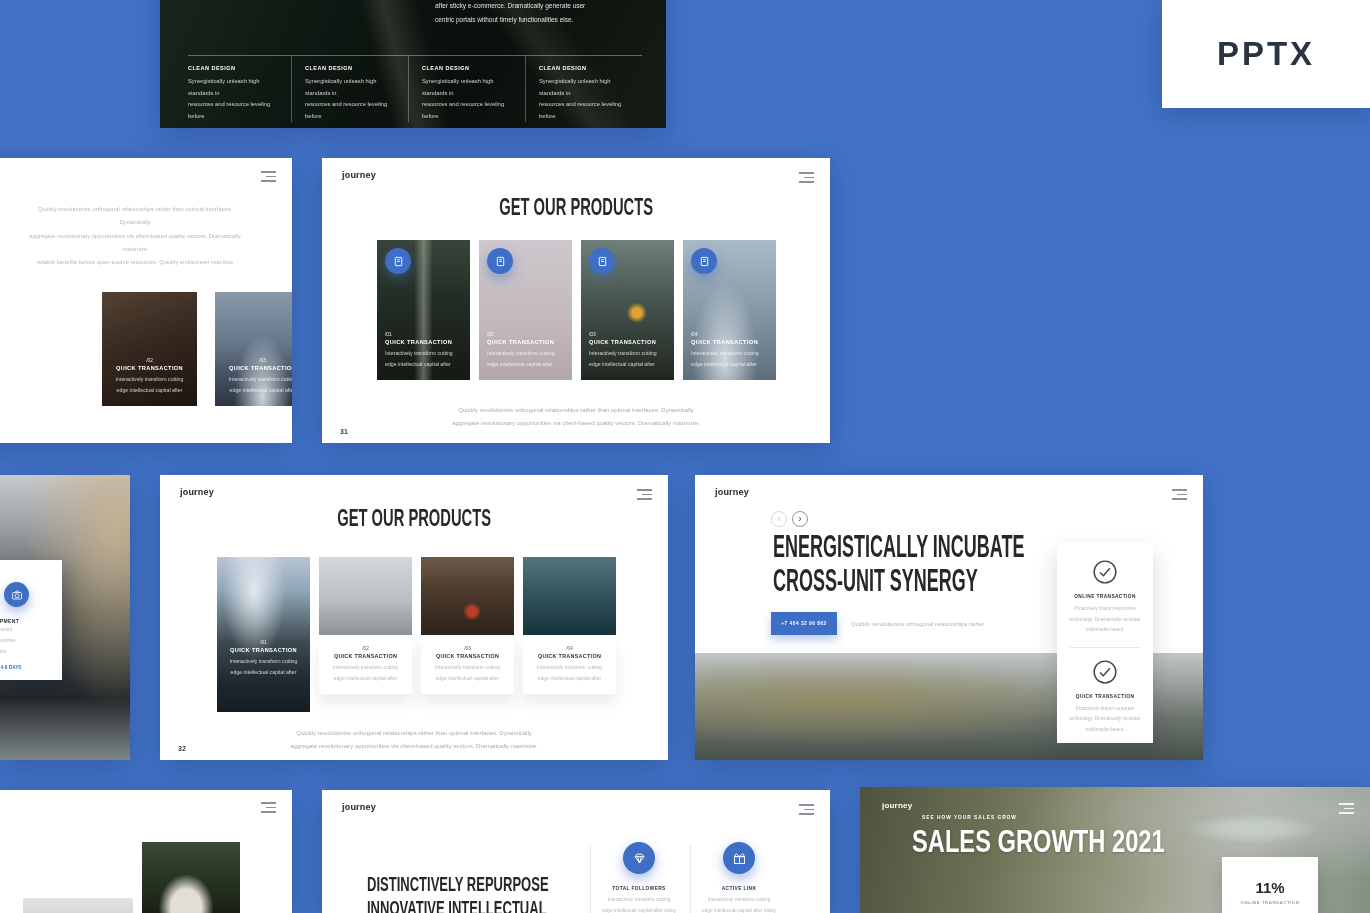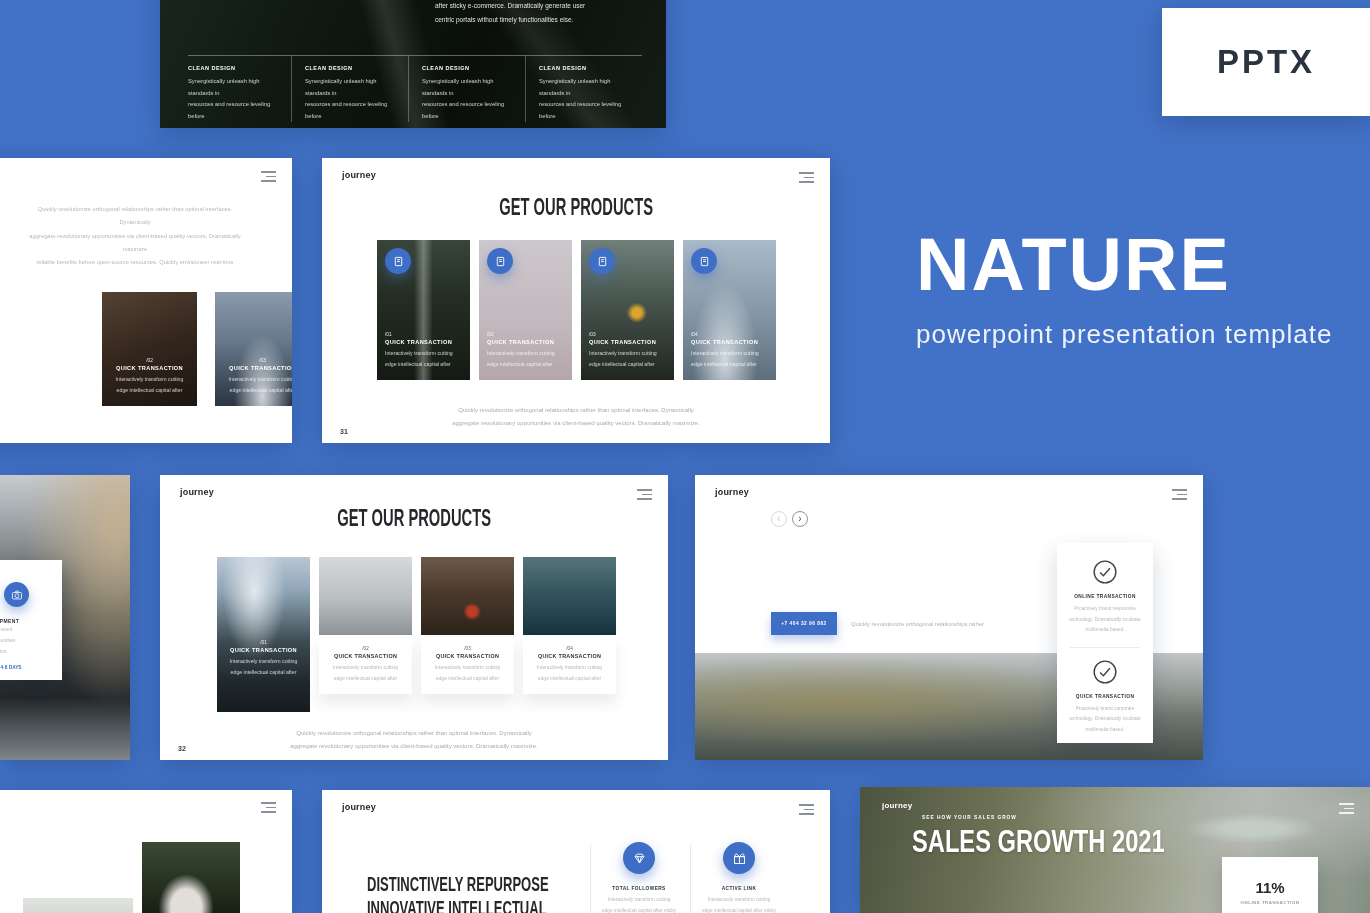--- a/index.html
+++ b/index.html
@@ -34,21 +34,21 @@
       linear-gradient(115deg,#1c2b21 0%,#0e1711 40%,#0a0f0b 65%,#141d15 100%);}
   #slide-forest .intro{position:absolute;left:275px;top:156px;font-size:6.5px;color:rgba(255,255,255,.88);line-height:2.1;}
   #slide-forest .cols{position:absolute;left:28px;right:24px;top:212px;display:flex;
     border-top:1px solid rgba(255,255,255,.35);}
   #slide-forest .col{flex:1;padding:9px 10px 0 0;}
   #slide-forest .col + .col{border-left:1px solid rgba(255,255,255,.28);padding-left:13px;}
   #slide-forest .col h4{margin:0 0 5px 0;font-size:5.5px;color:#fff;letter-spacing:.5px;}
   #slide-forest .col p{margin:0;font-size:5.8px;color:rgba(255,255,255,.78);line-height:2;}
 
   
-  #badge-pptx{position:absolute;left:1162px;top:8px;width:208px;height:108px;background:#fff;
+  #badge-pptx{position:absolute;left:1162px;top:0;width:208px;height:108px;background:#fff;
     display:flex;align-items:center;justify-content:center;box-shadow:0 6px 26px rgba(15,35,80,.28);}
   #badge-pptx span{font-size:33px;font-weight:700;color:#2a3340;letter-spacing:3px;}
 
   
   #slide-gallery{left:-216px;top:158px;width:508px;height:285px;}
   #slide-gallery .burger{right:16px;top:13px;}
   #slide-gallery .para{position:absolute;left:243px;top:45px;width:216px;text-align:center;
     font-size:5.8px;color:#b3b8be;line-height:2.3;}
   #slide-gallery .ph{position:absolute;top:134px;width:95px;height:114px;}
   #slide-gallery .ph .cap{position:absolute;left:4px;right:4px;bottom:10px;text-align:center;color:#fff;}
@@ -321,24 +321,20 @@
         </div>
       </div>
     </div>
     <div class="footerPara">
       <div>Quickly revolutionize orthogonal relationships rather than optimal  interfaces. Dynamically</div>
       <div>aggregate revolutionary opportunities via client-based quality  vectors. Dramatically maximize.</div>
     </div>
     <div class="pagenum">31</div>
   </div>
 
-  <div id="hero">
-    <div class="t">NATURE</div>
-    <div class="s">powerpoint presentation template</div>
-  </div>
 
   <div class="slide" id="slide-camera">
     <div class="card">
       <div class="bcircle">
         <svg viewBox="0 0 24 24" width="12" height="12" fill="none" stroke="#fff" stroke-width="1.6">
             <rect x="3" y="7" width="18" height="13" rx="2"></rect>
             <circle cx="12" cy="13.5" r="4"></circle>
             <path d="M8 7l2-3h4l2 3"></path>
           </svg>
       </div>
@@ -409,20 +405,24 @@
   <div class="slide" id="slide-synergy">
     <div class="logo">journey</div>
     <div class="burger">
         <i></i>
         <i></i>
         <i></i>
       </div>
     <div class="nav">
       <span class="navc prev">‹</span>
       <span class="navc next">›</span>
+    </div>
+    <div class="title">
+      <span class="cond">ENERGISTICALLY INCUBATE</span>
+      <span class="cond">CROSS-UNIT SYNERGY</span>
     </div>
     <button class="btn">+7 404 32 96 862</button>
     <div class="note">Quickly revolutionize orthogonal relationships rather</div>
     <div class="photo"></div>
     <div class="panel">
       <div class="ico">
         <svg viewBox="0 0 24 24" width="26" height="26" fill="none" stroke="#3c4248" stroke-width="1.3">
             <circle cx="12" cy="12" r="10"></circle>
             <path d="M7.5 12.5l3 3 6-7"></path>
           </svg>

